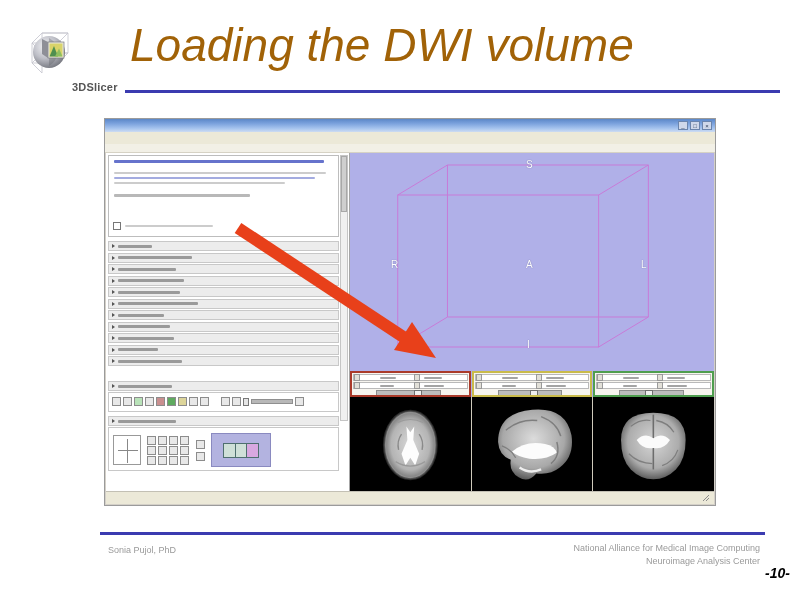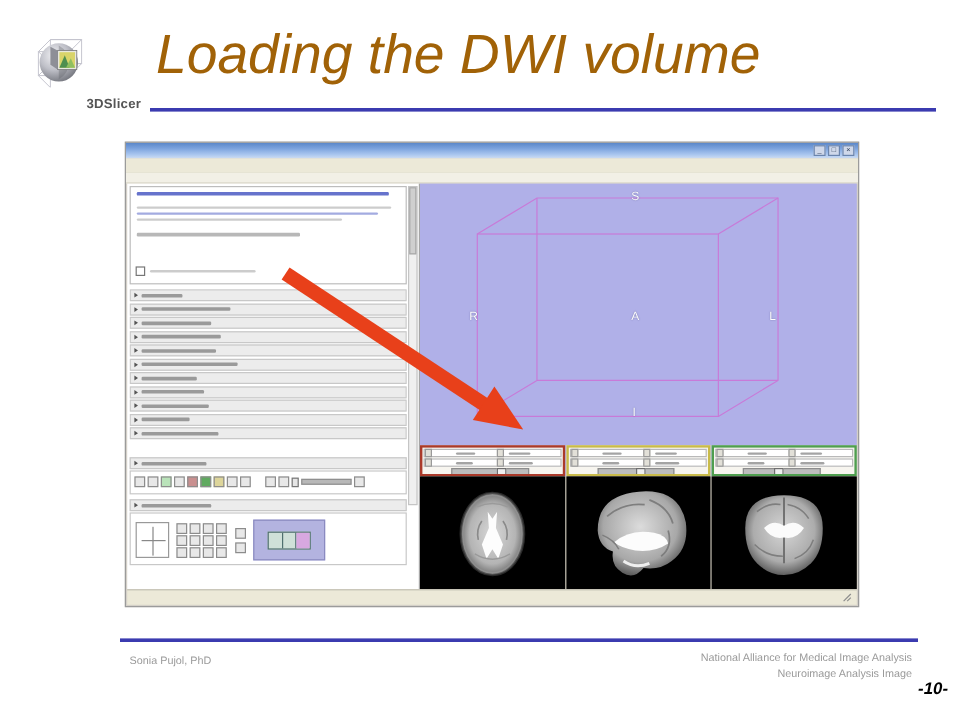--- a/index.html
+++ b/index.html
@@ -467,18 +467,18 @@
     <g>
       <line x1="138" y1="128" x2="320" y2="248" stroke="#e8401a" stroke-width="12" stroke-linecap="butt"></line>
       <polygon points="336,258 294,250 312,222" fill="#e8401a"></polygon>
     </g>
   </svg>
 
 
   <div class="footer-rule"></div>
   <div class="footer-left">Sonia Pujol, PhD</div>
   <div class="footer-right">
-    <div>National Alliance for Medical Image Analysis</div>
-    <div>Neuroimage Analysis Image</div>
+    <div>National Alliance for Medical Image Computing</div>
+    <div>Neuroimage Analysis Center</div>
   </div>
   <div class="page-num">-10-</div>
 
 </div>
 
 </body></html>

